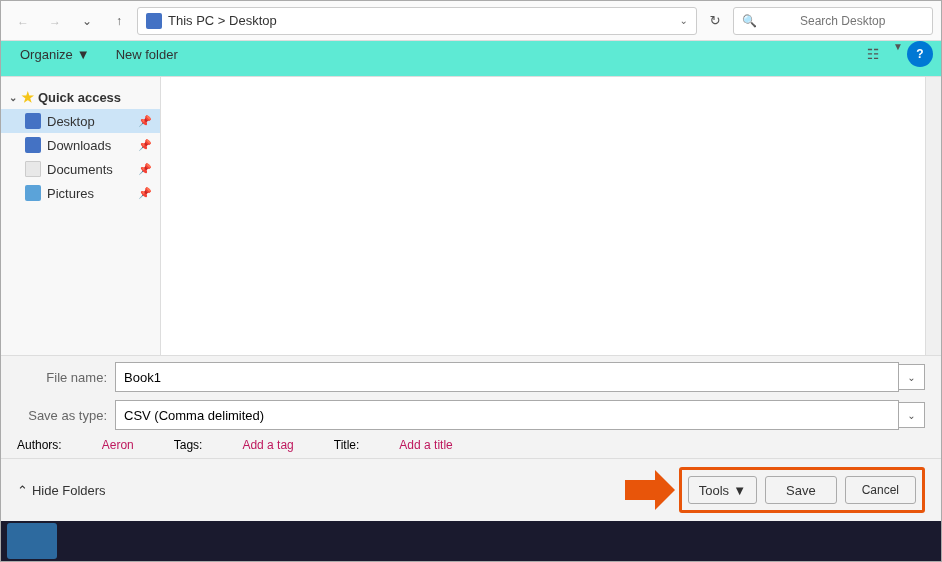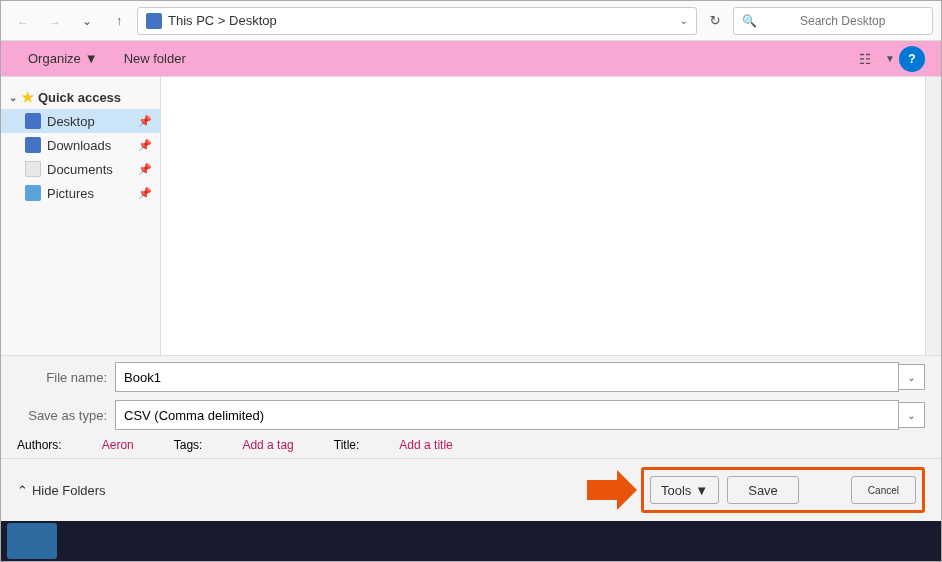--- a/index.html
+++ b/index.html
@@ -136,26 +136,25 @@
       outline: none;
       flex: 1;
       font-size: 12px;
       color: #b91c1c;
       background: transparent;
       margin-left: 37px;
     }
 
     
     .toolbar {
-      background: #f9a8d4;
+      background: #5eead4;
       border-bottom: 1px solid #ddd;
       display: flex;
-      align-items: center;
       height: 36px;
-      padding: 0 16px;
+      padding: 0 8px;
       gap: 4px;
       flex-shrink: 0;
     }
     .toolbar-btn {
       height: 26px;
       padding: 0 10px;
       border: 1px solid transparent;
       border-radius: 3px;
       background: transparent;
       cursor: pointer;
@@ -378,23 +377,22 @@
       font-size: 13px;
       color: #333;
     }
     .action-cancel-btn {
       height: 28px;
       padding: 0 16px;
       border: 1px solid #ababab;
       border-radius: 3px;
       background: #f3f3f3;
       cursor: pointer;
-      font-size: 10px;
-      color: #333;
-      margin-left: 44px;
+      font-size: 12px;
+      color: #333;
     }
 
     
     .taskbar {
       height: 40px;
       background: #1a1a2e;
       display: flex;
       align-items: center;
       padding: 0 4px;
       flex-shrink: 0;

